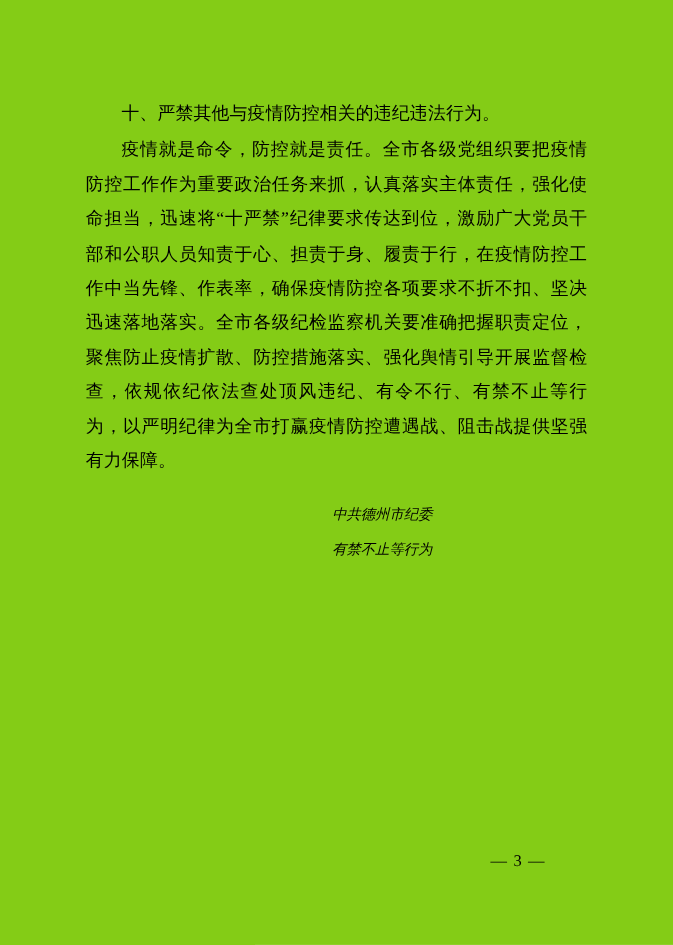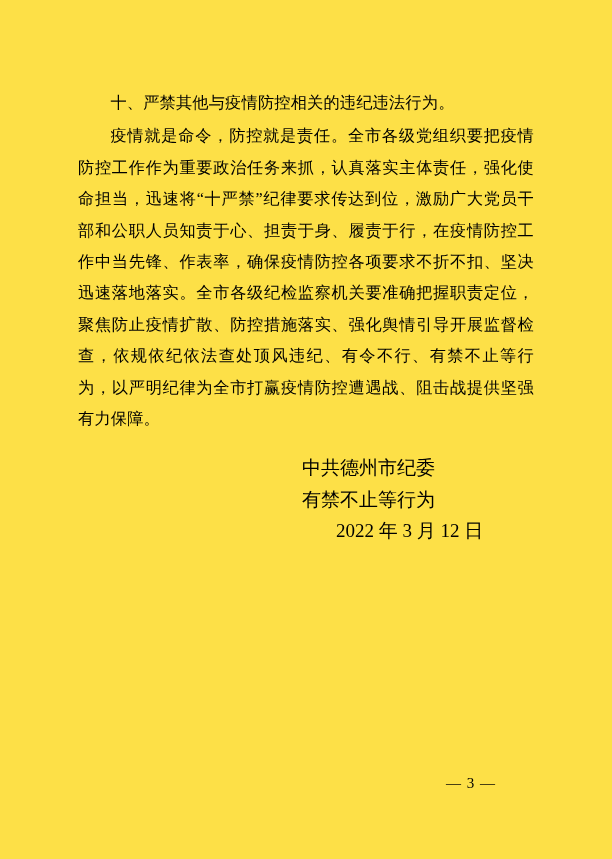--- a/index.html
+++ b/index.html
@@ -7,21 +7,21 @@
     padding: 0;
     background: #e9e9e9;
   }
   body {
     font-family: "Liberation Serif", "DejaVu Serif", serif;
   }
   .page {
     position: relative;
     width: 612px;
     height: 859px;
-    background: #fde047;
+    background: #84cc16;
     overflow: hidden;
     box-sizing: border-box;
   }
   .content {
     position: absolute;
     left: 78px;
     top: 88px;
     width: 456px;
   }
   .para {
@@ -35,23 +35,24 @@
     text-indent: 2em;
   }
   .para + .para {
     margin-top: 2px;
   }
   .signature {
     position: absolute;
     left: 78px;
     top: 452px;
     width: 456px;
-    font-size: 19px;
+    font-size: 13px;
     line-height: 31.5px;
     color: #000000;
+    font-style: italic;
   }
   .sig-line {
     text-align: left;
     padding-left: 224px;
     white-space: nowrap;
   }
   .sig-line.date {
     padding-left: 258px;
     font-family: "Liberation Serif", "DejaVu Serif", serif;
   }
@@ -77,20 +78,19 @@
 <div class="page">
 
   <div class="content">
     <p class="para">十、严禁其他与疫情防控相关的违纪违法行为。</p>
     <p class="para">疫情就是命令，防控就是责任。全市各级党组织要把疫情防控工作作为重要政治任务来抓，认真落实主体责任，强化使命担当，迅速将“十严禁”纪律要求传达到位，激励广大党员干部和公职人员知责于心、担责于身、履责于行，在疫情防控工作中当先锋、作表率，确保疫情防控各项要求不折不扣、坚决迅速落地落实。全市各级纪检监察机关要准确把握职责定位，聚焦防止疫情扩散、防控措施落实、强化舆情引导开展监督检查，依规依纪依法查处顶风违纪、有令不行、有禁不止等行为，以严明纪律为全市打赢疫情防控遭遇战、阻击战提供坚强有力保障。</p>
   </div>
 
   <div class="signature">
     <div class="sig-line">中共德州市纪委</div>
     <div class="sig-line">有禁不止等行为</div>
-    <div class="sig-line date">2022 年 3 月 12 日</div>
   </div>
 
   <div class="page-number">
     <span class="pn-inner">— 3 —</span>
   </div>
 
 </div>
 
 </body></html>

